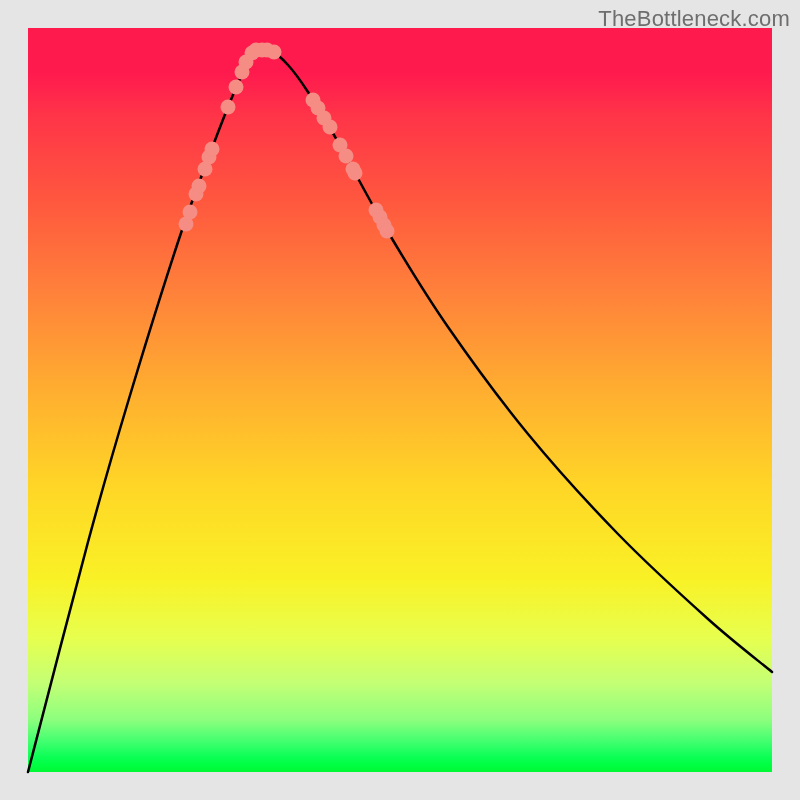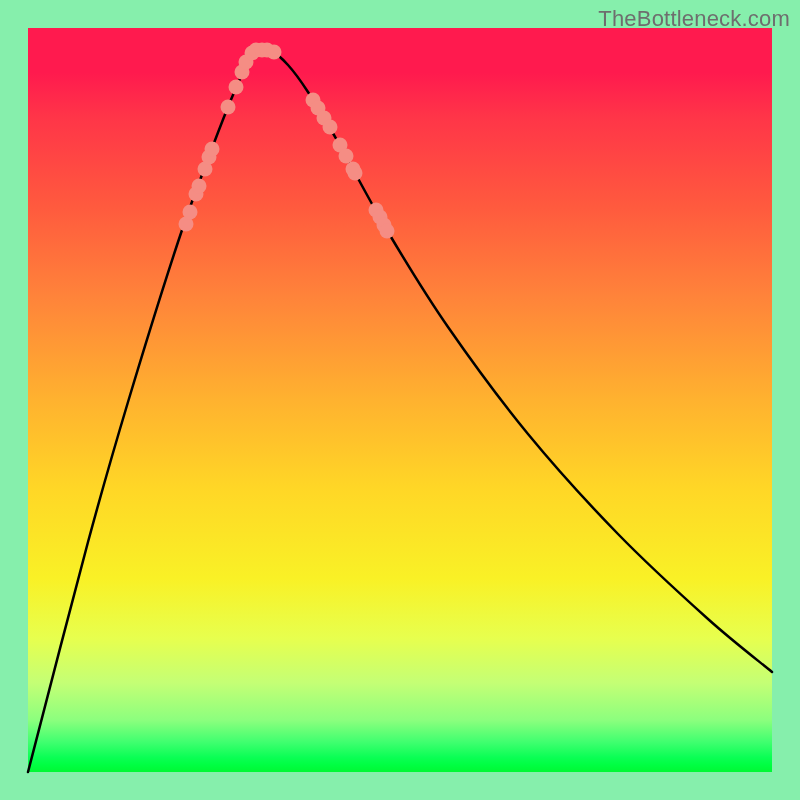--- a/index.html
+++ b/index.html
@@ -10,21 +10,21 @@
     overflow: hidden;
     background: #000;
     font-family: Arial, Helvetica, sans-serif;
   }
   .frame {
     position: absolute;
     left: 0;
     top: 0;
     width: 800px;
     height: 800px;
-    background: #86efac;
+    background: #e5e5e5;
   }
   .plot-area {
     position: absolute;
     left: 28px;
     top: 28px;
     width: 744px;
     height: 744px;
     
     background: linear-gradient(
       to bottom,

